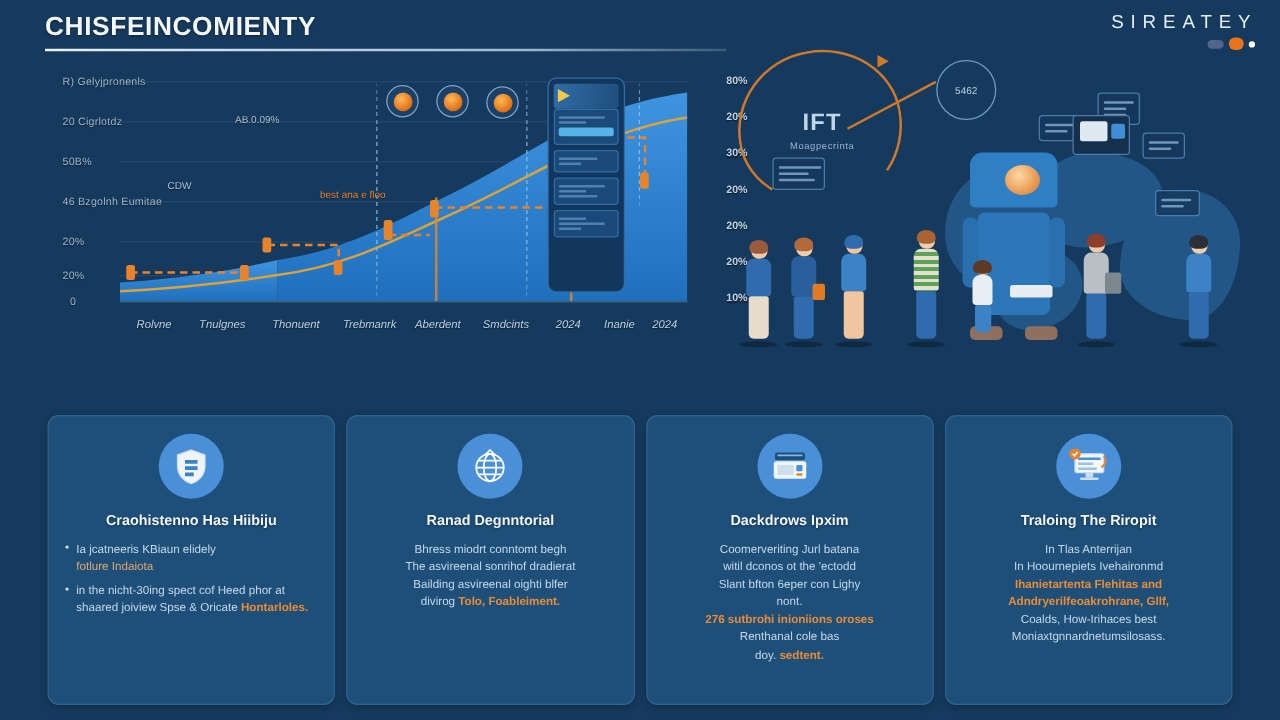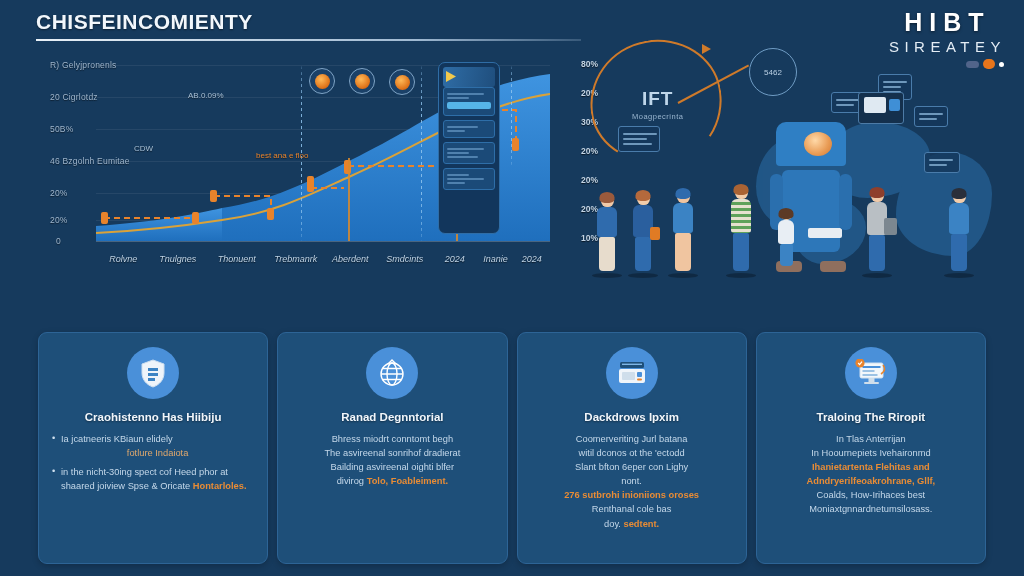--- a/index.html
+++ b/index.html
@@ -286,21 +286,20 @@
     <div class="pcard">
       <div class="pline w50"></div>
       <div class="pline w85"></div>
       <div class="pline w40"></div>
     </div>
   </div>
 
   <div id="illus">
 
     <div class="logo">
-      <div class="logo-main">HIBT</div>
       <div class="logo-sub">SIREATEY</div>
       <div class="logo-dots">
         <span class="dot d1"></span>
         <span class="dot d2"></span>
         <span class="dot d3"></span>
       </div>
     </div>
 
     <div class="worldmap">
       <div class="blob" style="left:0;   top:14px; width:88px; height:92px;"></div>
@@ -435,21 +434,21 @@
           <rect x="8" y="9" width="10" height="3" fill="#3b83c4"></rect>
           <rect x="8" y="14" width="10" height="3" fill="#3b83c4"></rect>
           <rect x="8" y="19" width="7" height="3" fill="#3b83c4"></rect>
         </svg>
       </div>
       <div class="card-title">Craohistenno Has Hiibiju</div>
       <div class="card-body">
         <ul>
           <li>
             <span>Ia jcatneeris KBiaun elidely </span>
-            <div style="text-align:center;color:#e0a86d">fotlure Indaiota</div>
+            <div style="color:#e0a86d">fotlure Indaiota</div>
           </li>
           <li>
             <span>in the nicht-30ing spect cof Heed phor at shaared joiview Spse &amp; Oricate </span><span class="hl">Hontarloles.</span>
           </li>
         </ul>
       </div>
     </div>
 
     <div class="card">
       <div class="card-icon">

